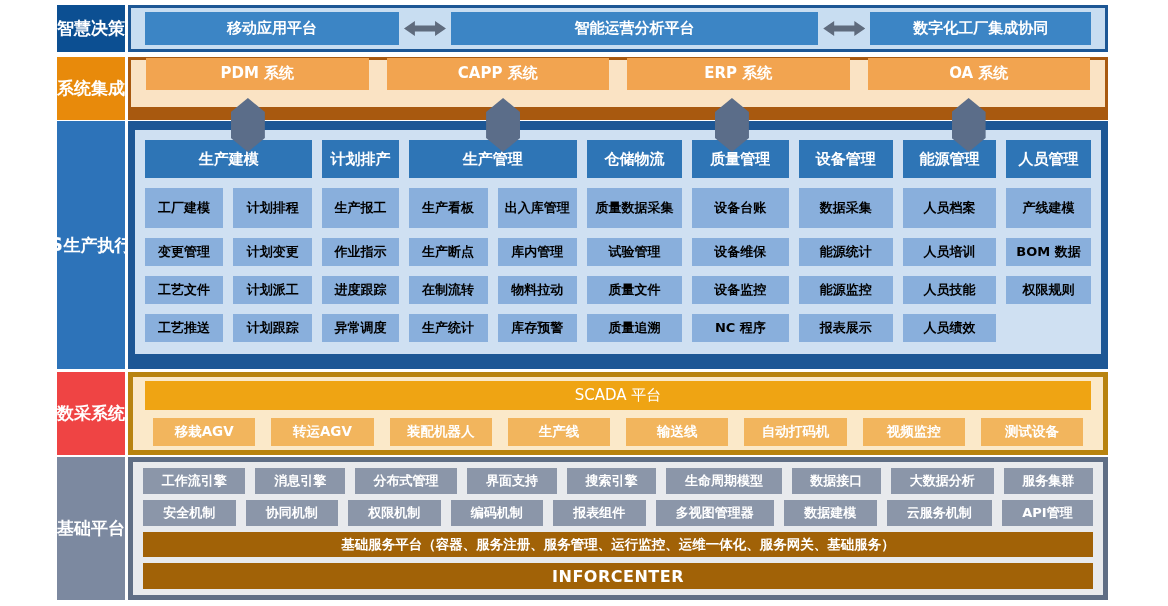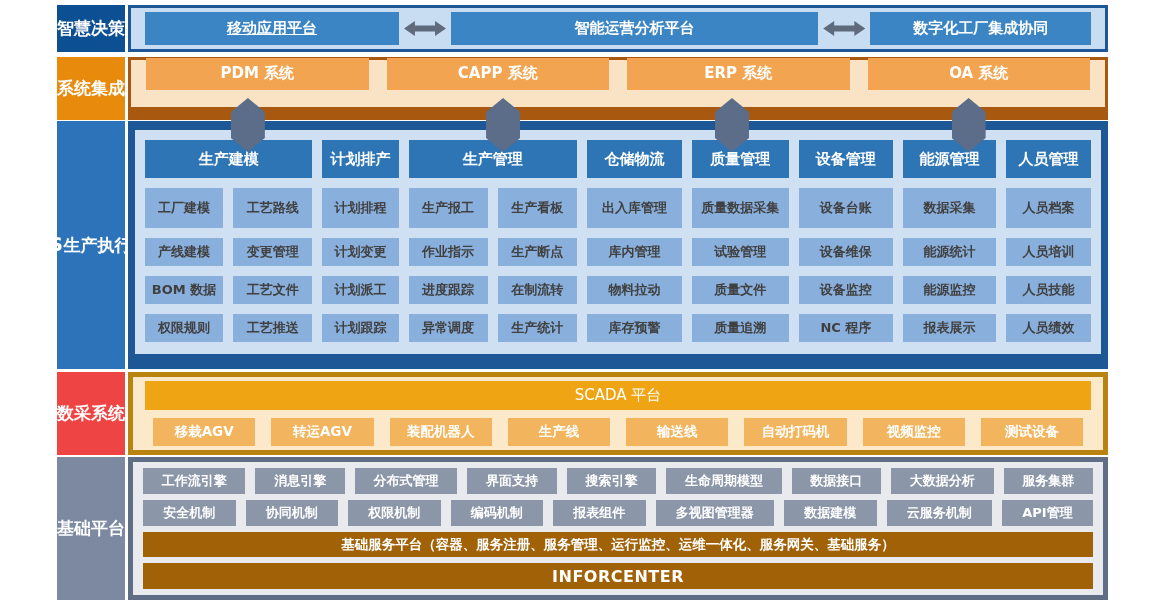--- a/index.html
+++ b/index.html
@@ -35,21 +35,21 @@
              transform:translateX(-50%);
              clip-path:polygon(50% 0,100% 26%,100% 74%,50% 100%,0 74%,0 26%); }
 
   
   .panel-mes { flex:1; background:#cfe0f2; border:7px solid #1d5795; border-top-width:9px; border-bottom-width:15px;
                padding:10px 10px; display:grid;
                grid-template-columns:79fr 80fr 77fr 80fr 80fr 96fr 98fr 95fr 94fr 86fr;
                grid-template-rows:38px 40px 28px 28px 28px; gap:10px; }
   .mes-header { background:#2e75b6; color:#fff; font-weight:700; font-size:15px;
                 display:flex; align-items:center; justify-content:center; }
-  .mes-cell { background:#89afdc; color:#404040; font-weight:600; font-size:13px; line-height:1.15;
+  .mes-cell { background:#89afdc; color:#000000; font-weight:600; font-size:13px; line-height:1.15;
               display:flex; align-items:center; justify-content:center; text-align:center; padding:0 2px; }
 
   
   .panel-scada { flex:1; background:#fbe9c9; border:5px solid #b8830f; padding:4px 12px;
                  display:flex; flex-direction:column; justify-content:center; gap:8px; }
   .scada-bar { background:#efa413; color:#fff; font-weight:400; font-size:15px; height:30px;
                display:flex; align-items:center; justify-content:center; }
   .device-strip { display:flex; gap:16px; padding:0 8px; }
   .device-box { flex:1; background:#f2b55d; color:#fff; font-weight:700; font-size:13.5px; height:28px;
                 display:flex; align-items:center; justify-content:center; }
@@ -68,21 +68,21 @@
 <body>
 
 <div class="canvas">
 
   <div class="row" style="top:5px; height:47px;">
     <div class="rail rail-decision">
         <span>智慧</span>
         <span>决策</span>
       </div>
     <div class="panel-decision" id="decision-panel">
-        <div class="platform-box" style="flex: 260 1 0px; text-decoration: underline;">移动应用平台</div>
+        <div class="platform-box" style="flex: 260 1 0px;">移动应用平台</div>
         <div class="h-arrow"></div>
         <div class="platform-box" style="flex: 376 1 0px;">智能运营分析平台</div>
         <div class="h-arrow"></div>
         <div class="platform-box" style="flex: 226 1 0px;">数字化工厂集成协同</div>
       </div>
   </div>
 
   <div class="row" style="top:57px; height:63px;">
     <div class="rail rail-integration">
         <span>系统</span>
@@ -113,21 +113,20 @@
     <div class="panel-mes" id="mes-panel">
         <div class="mes-header" style="grid-column: span 2;">生产建模</div>
         <div class="mes-header">计划排产</div>
         <div class="mes-header" style="grid-column: span 2;">生产管理</div>
         <div class="mes-header">仓储物流</div>
         <div class="mes-header">质量管理</div>
         <div class="mes-header">设备管理</div>
         <div class="mes-header">能源管理</div>
         <div class="mes-header">人员管理</div>
         <div class="mes-cell">工厂建模</div>
-        <div class="mes-cell">工艺路线</div>
         <div class="mes-cell">计划排程</div>
         <div class="mes-cell">生产报工</div>
         <div class="mes-cell">生产看板</div>
         <div class="mes-cell">出入库管理</div>
         <div class="mes-cell">质量数据采集</div>
         <div class="mes-cell">设备台账</div>
         <div class="mes-cell">数据采集</div>
         <div class="mes-cell">人员档案</div>
         <div class="mes-cell">产线建模</div>
         <div class="mes-cell">变更管理</div>

